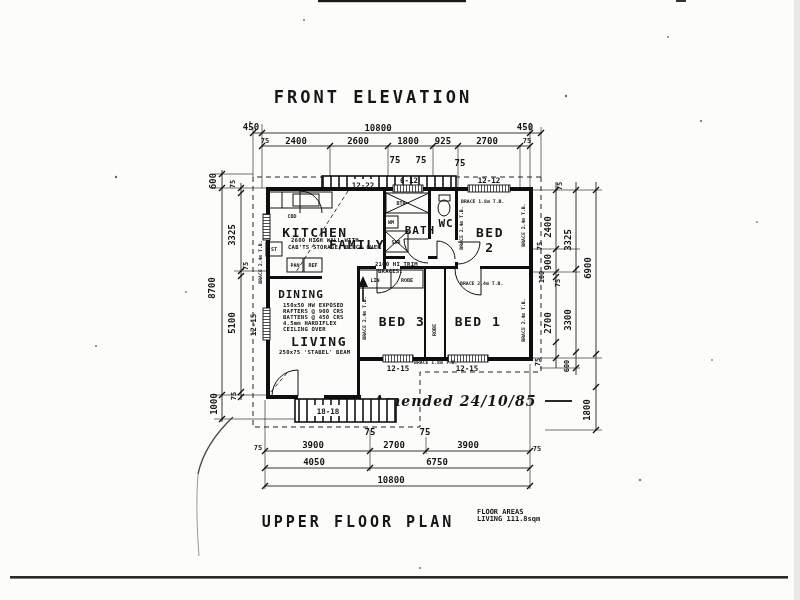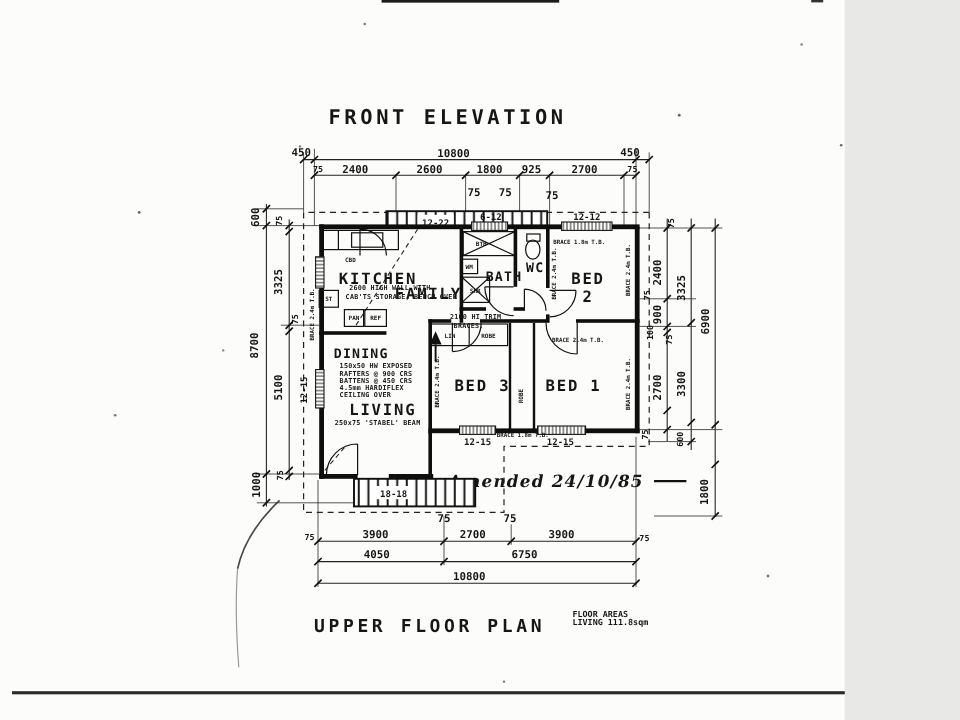--- a/index.html
+++ b/index.html
@@ -1,16 +1,16 @@
 <!DOCTYPE html>
 <html><head>
 <meta charset="utf-8">
 <style>
   html,body{margin:0;padding:0;background:#e8e8e6;}
-  #stage{position:relative;width:704px;height:600px;background:#fcfcfa;overflow:hidden;
+  #stage{position:relative;width:794px;height:600px;background:#fcfcfa;overflow:hidden;
          font-family:"DejaVu Sans Mono",monospace;}
   svg{position:absolute;left:0;top:0;}
   text{fill:#161616;font-family:"DejaVu Sans Mono",monospace;font-weight:bold;}
   .t-title{font-size:17px;letter-spacing:3px;}
   .t-title2{font-size:15px;letter-spacing:3px;}
   .t-dim{font-size:9px;}
   .t-dim-s{font-size:7px;}
   .t-room-lg{font-size:13px;letter-spacing:1.5px;}
   .t-room-md{font-size:11px;letter-spacing:1px;}
   .t-note{font-size:5.6px;letter-spacing:0.2px;}

